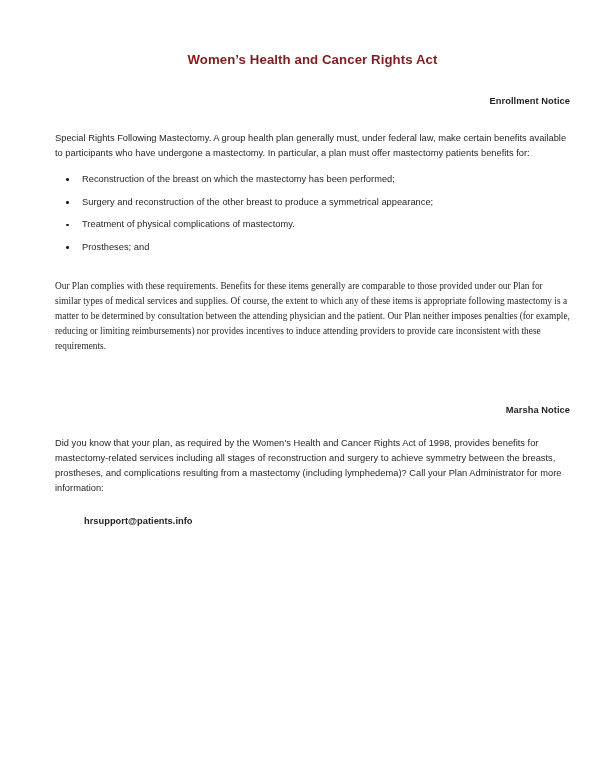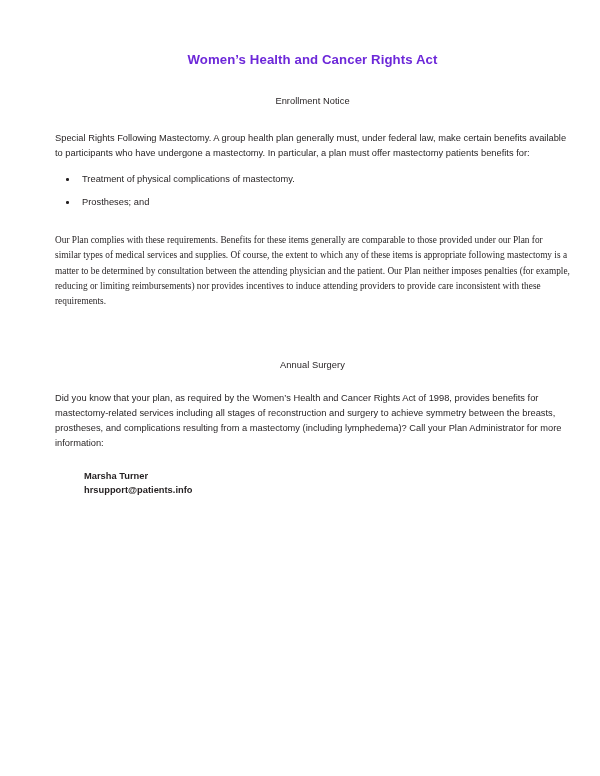--- a/index.html
+++ b/index.html
@@ -29,29 +29,29 @@
     left: 55px;
     top: 0;
     width: 515px;
   }
 
   .doc-title {
     text-align: center;
     font-weight: bold;
     font-size: 13.2px;
     line-height: 1.2;
-    color: #6d28d9;
+    color: #7f1d1d;
     letter-spacing: 0.1px;
     margin: 0;
     padding-top: 52px;
   }
 
   .section-heading {
-    text-align: center;
-    font-weight: normal;
+    text-align: right;
+    font-weight: bold;
     font-size: 9.3px;
     line-height: 1.2;
     color: #231f20;
     margin: 0;
     letter-spacing: 0.05px;
   }
 
   .heading-enrollment { padding-top: 28px; }
   .heading-annual { padding-top: 51px; }
 
@@ -113,33 +113,40 @@
 
     <h1 class="doc-title">Women’s Health and Cancer Rights Act</h1>
 
     <h2 class="section-heading heading-enrollment">Enrollment Notice</h2>
 
     <p class="body-para para-gap-1">Special Rights Following Mastectomy. A group health plan generally must, under federal law, make certain benefits available to participants who have undergone a mastectomy. In particular, a plan must offer mastectomy patients benefits for:</p>
 
     <ul class="benefit-list">
       <li>
         <span class="bullet-dot"></span>
+        <span>Reconstruction of the breast on which the mastectomy has been performed;</span>
+      </li>
+      <li>
+        <span class="bullet-dot"></span>
+        <span>Surgery and reconstruction of the other breast to produce a symmetrical appearance;</span>
+      </li>
+      <li>
+        <span class="bullet-dot"></span>
         <span>Treatment of physical complications of mastectomy.</span>
       </li>
       <li>
         <span class="bullet-dot"></span>
         <span>Prostheses; and</span>
       </li>
     </ul>
 
     <p class="body-para para-gap-2">Our Plan complies with these requirements. Benefits for these items generally are comparable to those provided under our Plan for similar types of medical services and supplies. Of course, the extent to which any of these items is appropriate following mastectomy is a matter to be determined by consultation between the attending physician and the patient. Our Plan neither imposes penalties (for example, reducing or limiting reimbursements) nor provides incentives to induce attending providers to provide care inconsistent with these requirements.</p>
 
-    <h2 class="section-heading heading-annual">Annual Surgery</h2>
+    <h2 class="section-heading heading-annual">Marsha Notice</h2>
 
     <p class="body-para para-gap-3">Did you know that your plan, as required by the Women’s Health and Cancer Rights Act of 1998, provides benefits for mastectomy-related services including all stages of reconstruction and surgery to achieve symmetry between the breasts, prostheses, and complications resulting from a mastectomy (including lymphedema)? Call your Plan Administrator for more information:</p>
 
     <div class="contact-block">
-      <div>Marsha Turner</div>
       <div>hrsupport@patients.info</div>
     </div>
 
   </div>
 </div>
 
 </body></html>

